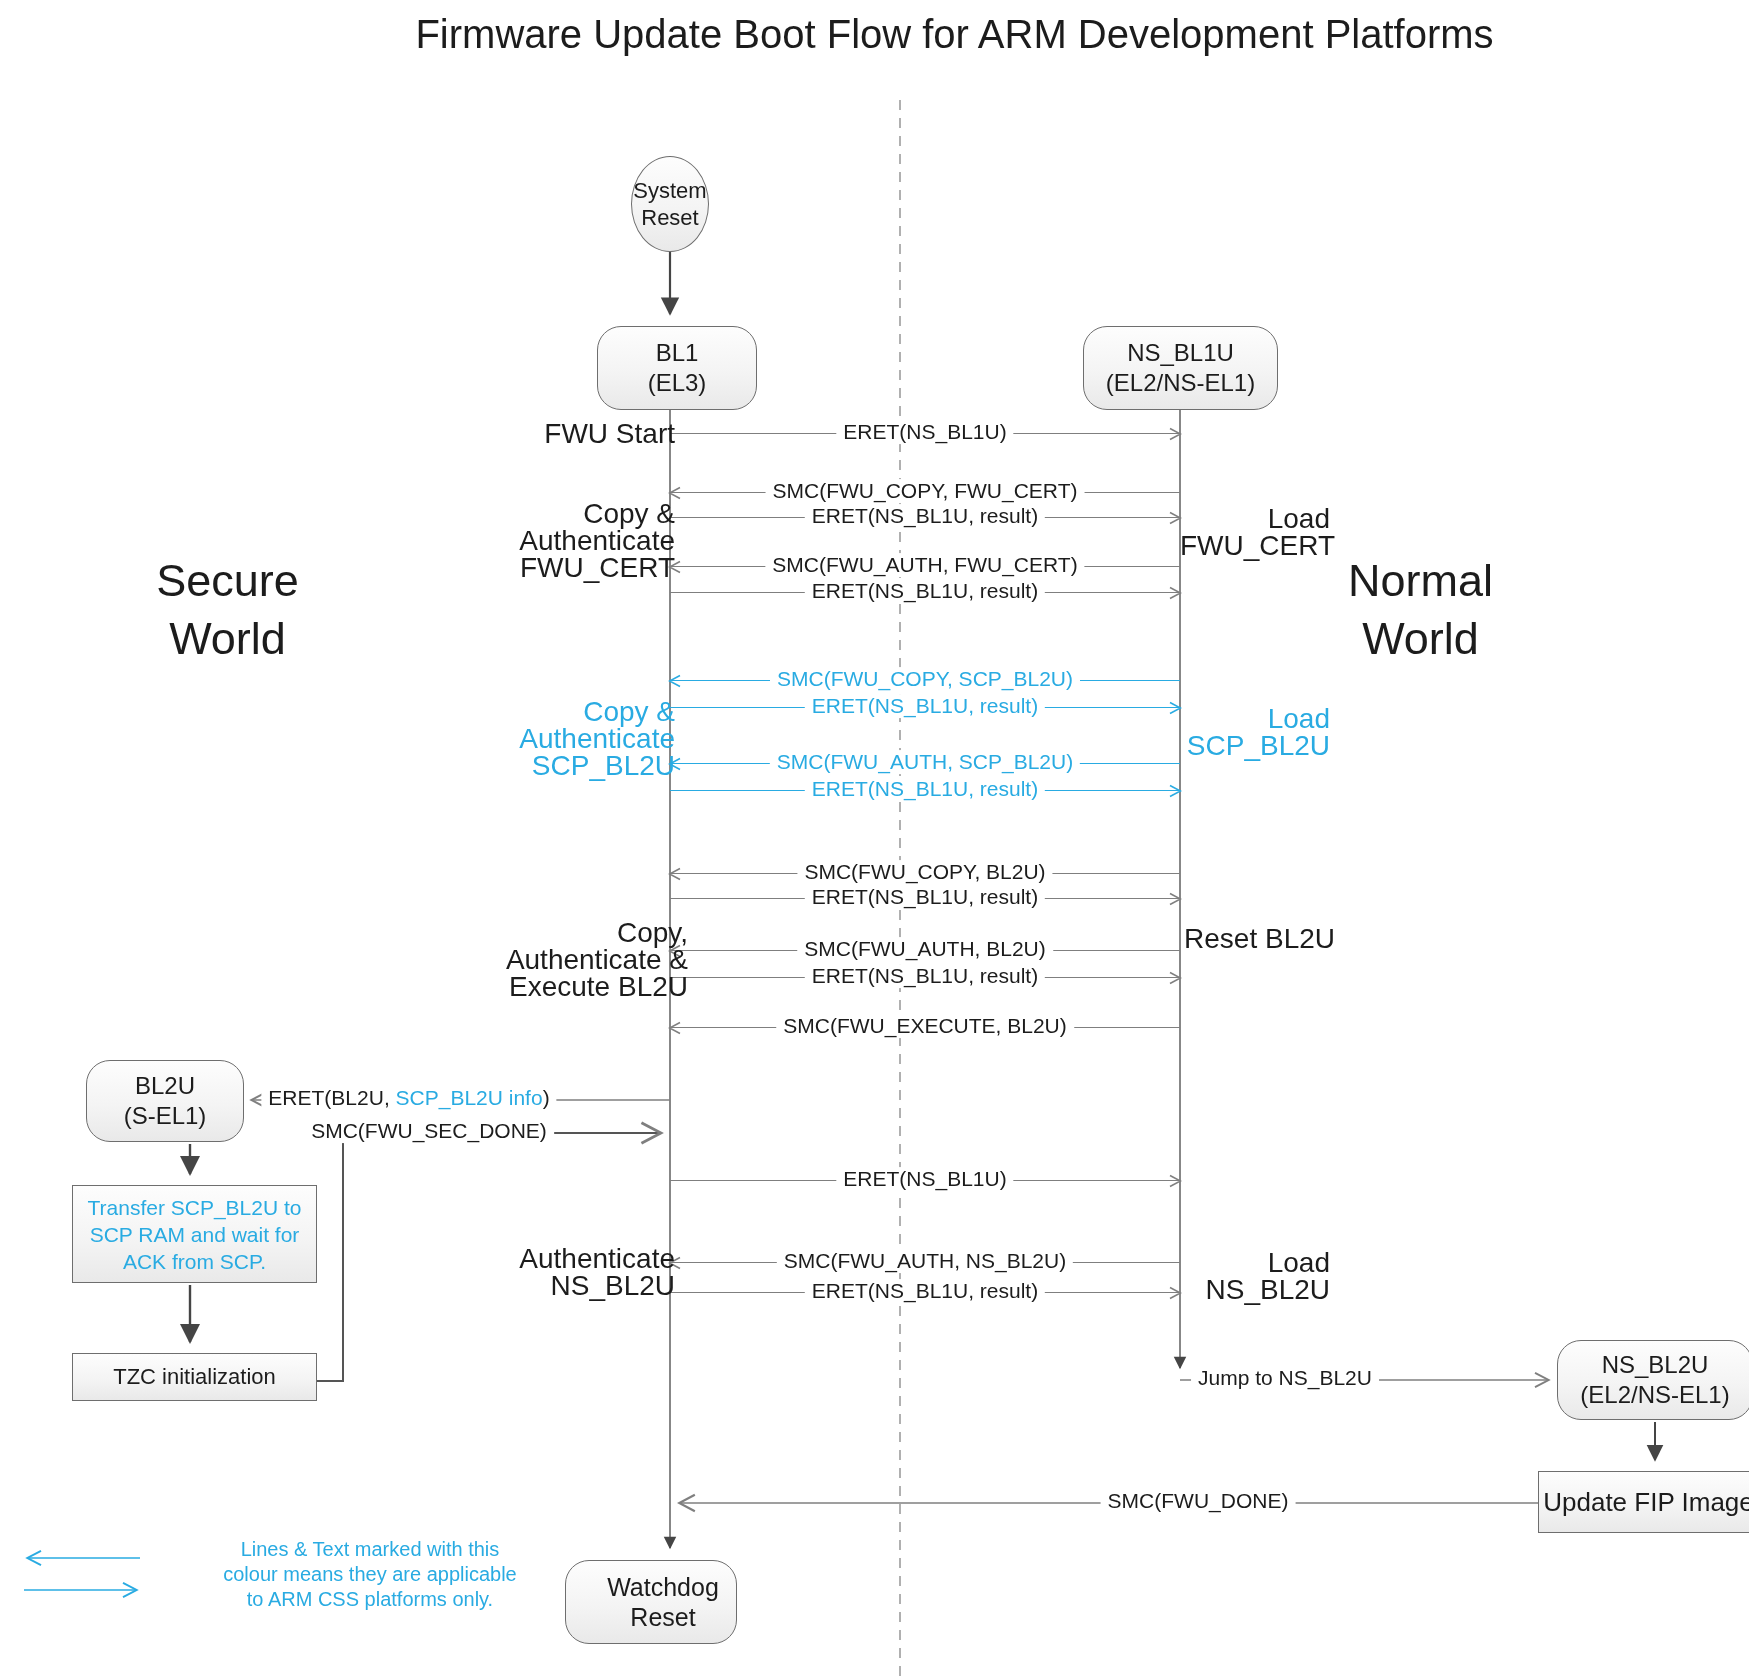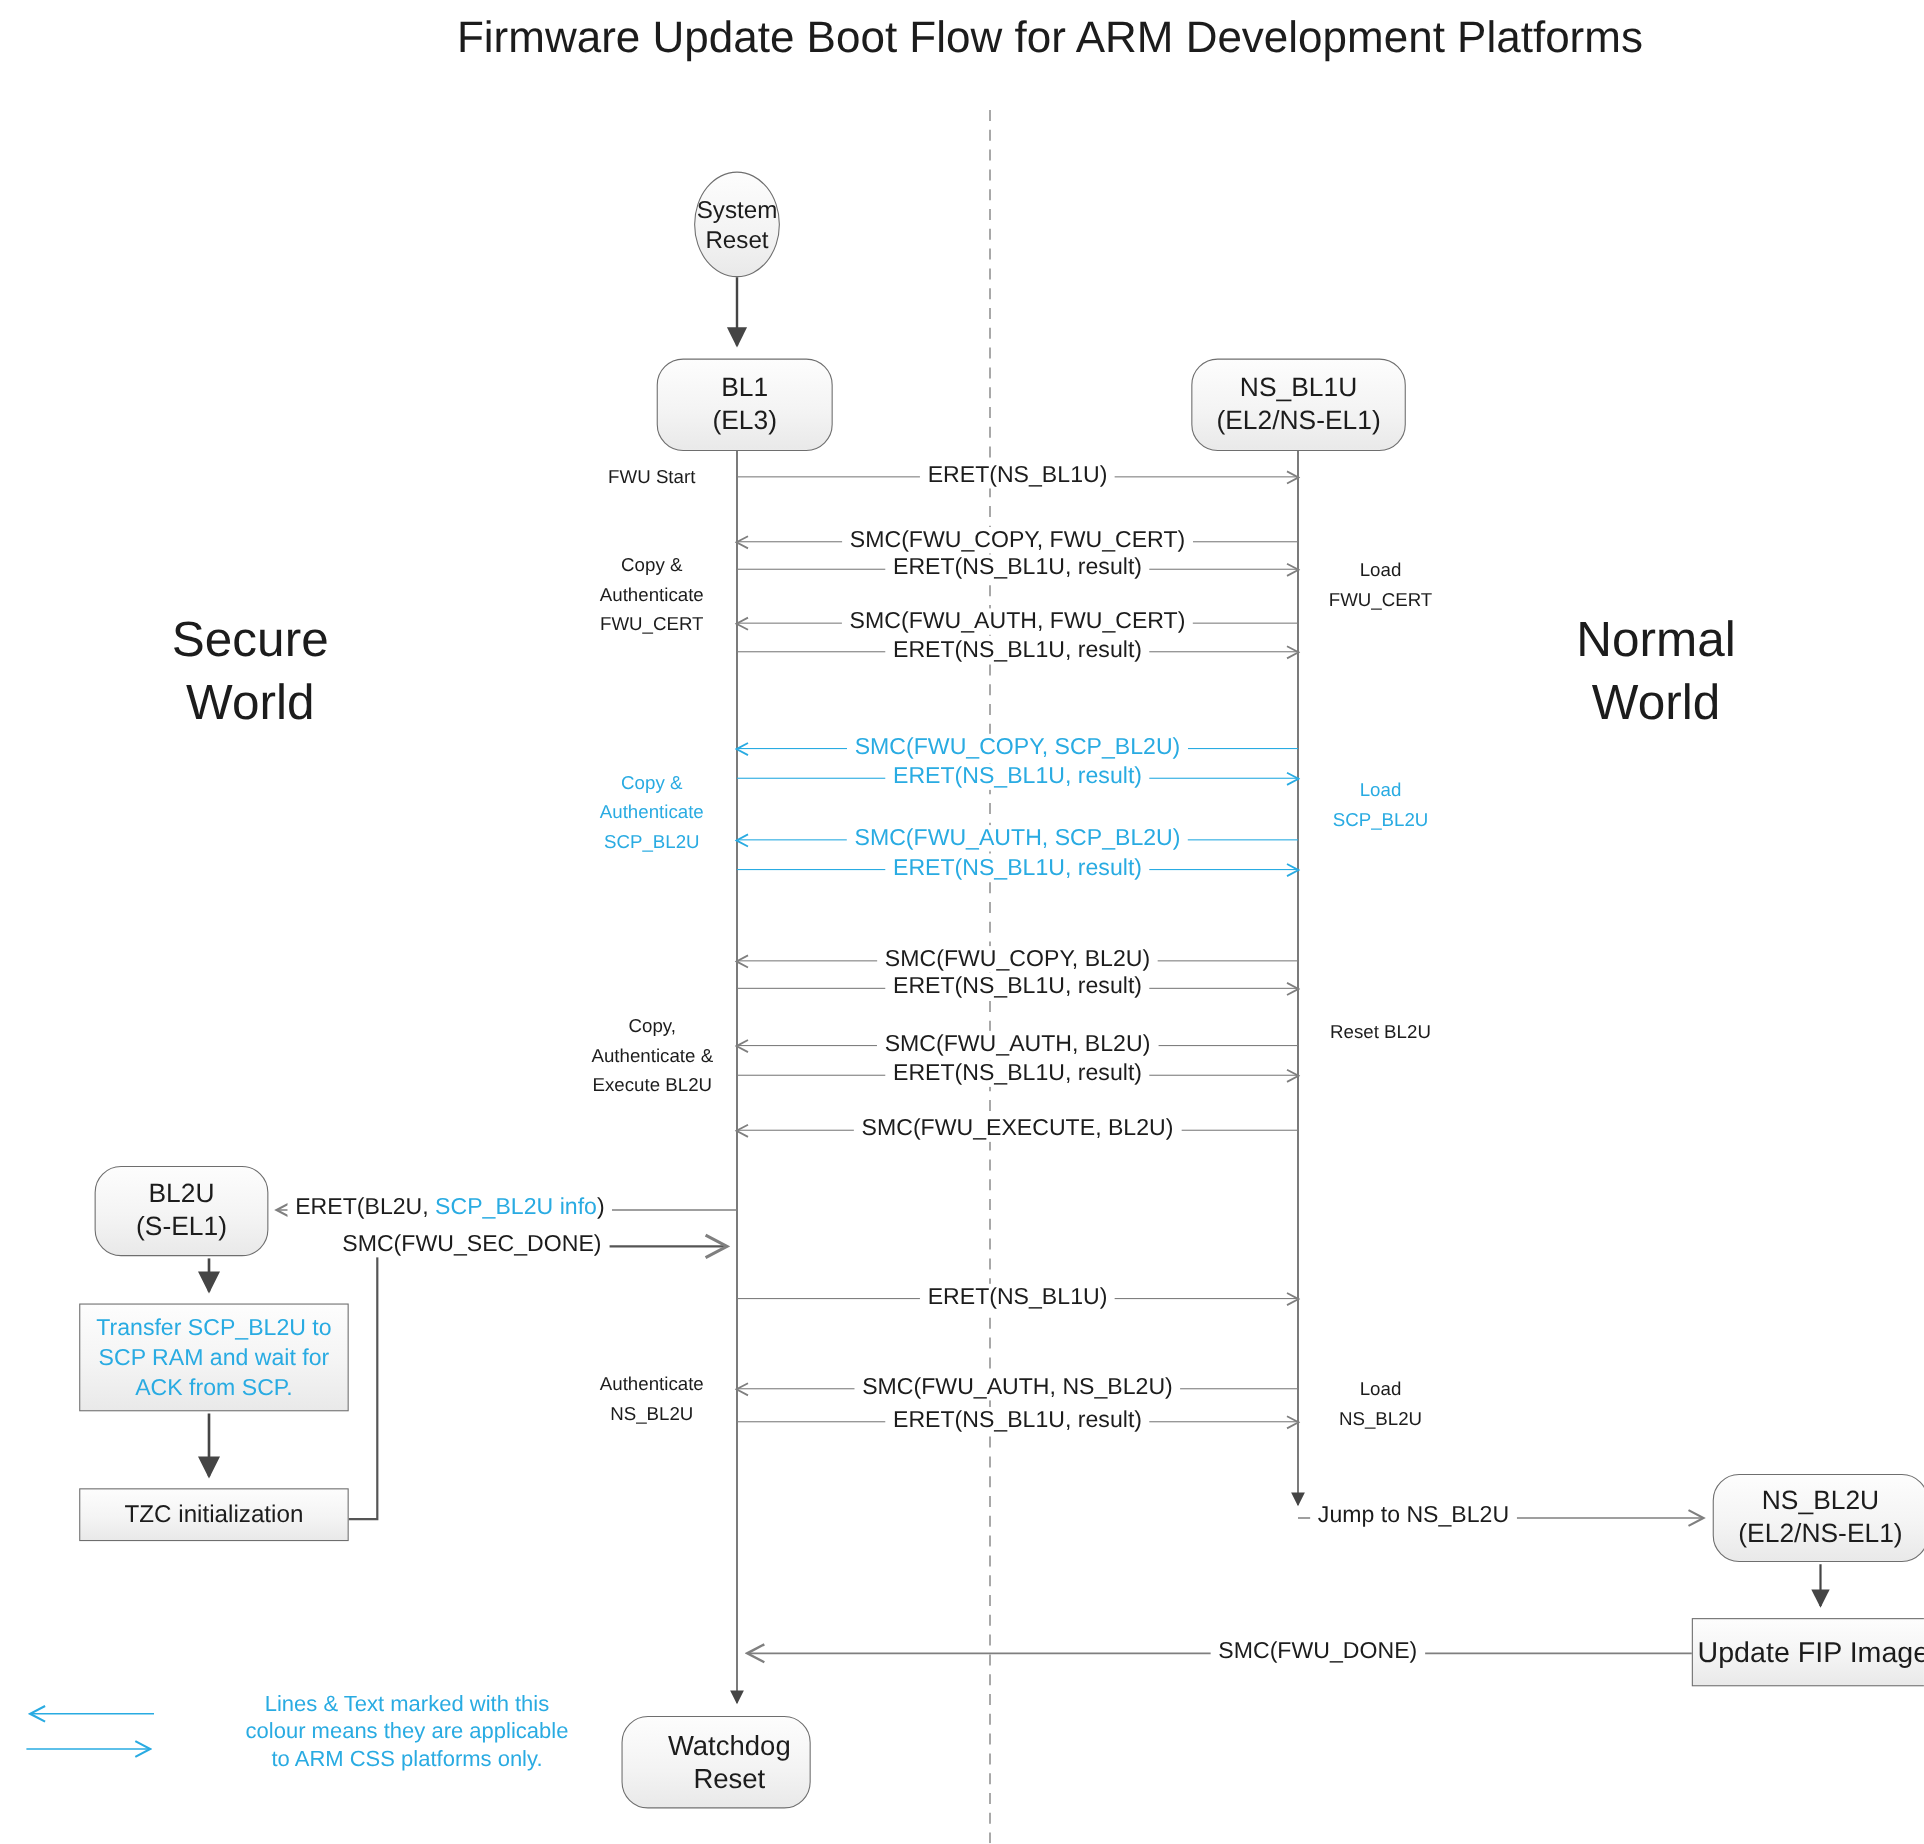--- a/index.html
+++ b/index.html
@@ -31,21 +31,21 @@
   .msg .mlabel {
     position:absolute; left:50%; top:0; transform:translate(-50%,-58%);
     background:#ffffff; padding:0 7px; font-size:21px; white-space:nowrap; color:#1c1c1c;
   }
   .msg svg.head { position:absolute; top:-7px; }
   .msg.right svg.head { right:-2px; }
   .msg.left  svg.head { left:-2px; }
   .msg.blue { border-top-color:#29ABE2; color:#29ABE2; }
   .msg.blue .mlabel { color:#29ABE2;text-align:right; }
 
-  .side { font-size:17px; line-height:27px; text-align:center; }
+  .side { font-size:28px; line-height:27px; text-align:right; }
   .blue-t { color:#29ABE2; }
 
   .flabel {
     position:absolute; transform:translate(-50%,-58%);
     background:#ffffff; padding:0 7px; font-size:21px; white-space:nowrap;
   }
 
   .legend-text { font-size:20px; line-height:25px; text-align:center; color:#29ABE2; }
 </style>
 </head>
@@ -88,21 +88,21 @@
 
     <line x1="1518" y1="1503" x2="660" y2="1503" stroke="#7f7f7f" stroke-width="1.6" marker-end="url(#mOpen)"></line>
 
     <line x1="120" y1="1558" x2="8" y2="1558" stroke="#29ABE2" stroke-width="1.4" marker-end="url(#mOpenBlue)"></line>
     <line x1="4" y1="1590" x2="116" y2="1590" stroke="#29ABE2" stroke-width="1.4" marker-end="url(#mOpenBlue)"></line>
   </svg>
 
   <div class="abs title" data-bind="title">Firmware Update Boot Flow for ARM Development Platforms</div>
   <div class="abs world" style="left:95px;  top:552px; width:225px;" data-bind="worlds.secure">Secure
 World</div>
-  <div class="abs world" style="left:1373px; top:552px; width:225px;" data-bind="worlds.normal">Normal
+  <div class="abs world" style="left:1288px; top:552px; width:225px;" data-bind="worlds.normal">Normal
 World</div>
 
   <div class="abs node ellipse" style="left:611px; top:156px; width:78px; height:96px;" data-bind="nodes.system_reset">System
 Reset</div>
   <div class="abs node pill" style="left:577px; top:326px; width:160px; height:84px;" data-bind="nodes.bl1">BL1
 (EL3)</div>
   <div class="abs node pill" style="left:1063px; top:326px; width:195px; height:84px;" data-bind="nodes.ns_bl1u">NS_BL1U
 (EL2/NS-EL1)</div>
   <div class="abs node pill" style="left:66px; top:1060px; width:158px; height:82px;" data-bind="nodes.bl2u">BL2U
 (S-EL1)</div>

